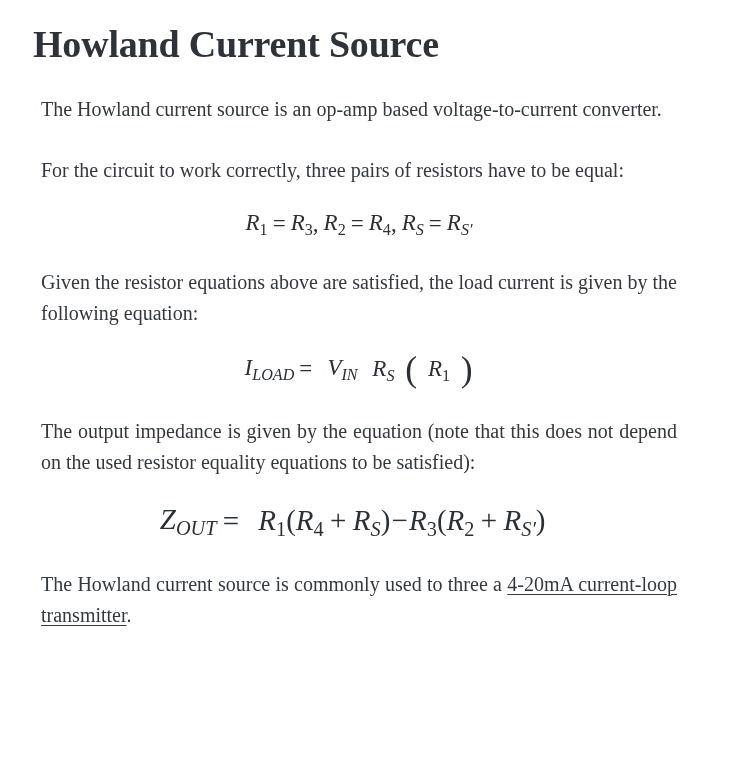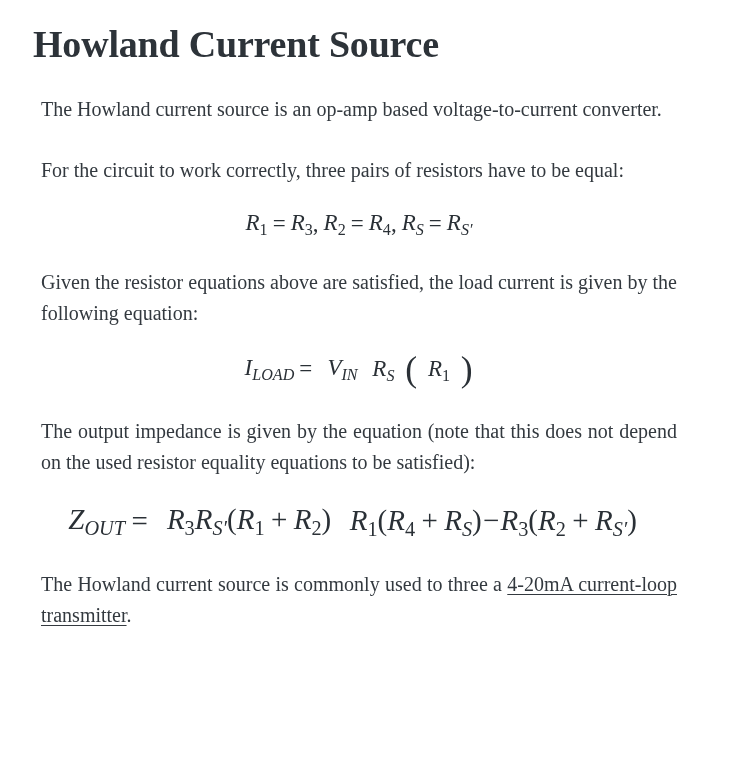--- a/index.html
+++ b/index.html
@@ -185,23 +185,20 @@
   </div>
 
   <p class="para p4">The output impedance is given by the equation (note that this does not depend on the used resistor equality equations to be satisfied):</p>
 
   <div class="math-block eq3">
     <span class="mrow">
       <span class="mi"><span>Z</span><span class="sub">OUT</span></span>
       <span class="mo">=</span>
 
       <span class="frac">
-        <span class="numer">
-          <span class="mi"><span>R</span><span class="sub num">3</span></span><span class="mi"><span>R</span><span class="sub">S′</span></span><span class="mo paren">(</span><span class="mi"><span>R</span><span class="sub num">1</span></span><span class="mo">+</span><span class="mi"><span>R</span><span class="sub num">2</span></span><span class="mo paren">)</span>
-        </span>
         <span class="bar"></span>
         <span class="denom">
           <span class="mi"><span>R</span><span class="sub num">1</span></span><span class="mo paren">(</span><span class="mi"><span>R</span><span class="sub num">4</span></span><span class="mo">+</span><span class="mi"><span>R</span><span class="sub">S</span></span><span class="mo paren">)</span><span class="mo tight">−</span><span class="mi"><span>R</span><span class="sub num">3</span></span><span class="mo paren">(</span><span class="mi"><span>R</span><span class="sub num">2</span></span><span class="mo">+</span><span class="mi"><span>R</span><span class="sub">S′</span></span><span class="mo paren">)</span>
         </span>
       </span>
     </span>
   </div>
 
   <p class="para p5"><span>The Howland current source is commonly used to three a </span><a class="doc-link" href="#">4-20mA current-loop transmitter</a><span>.</span></p>
 

